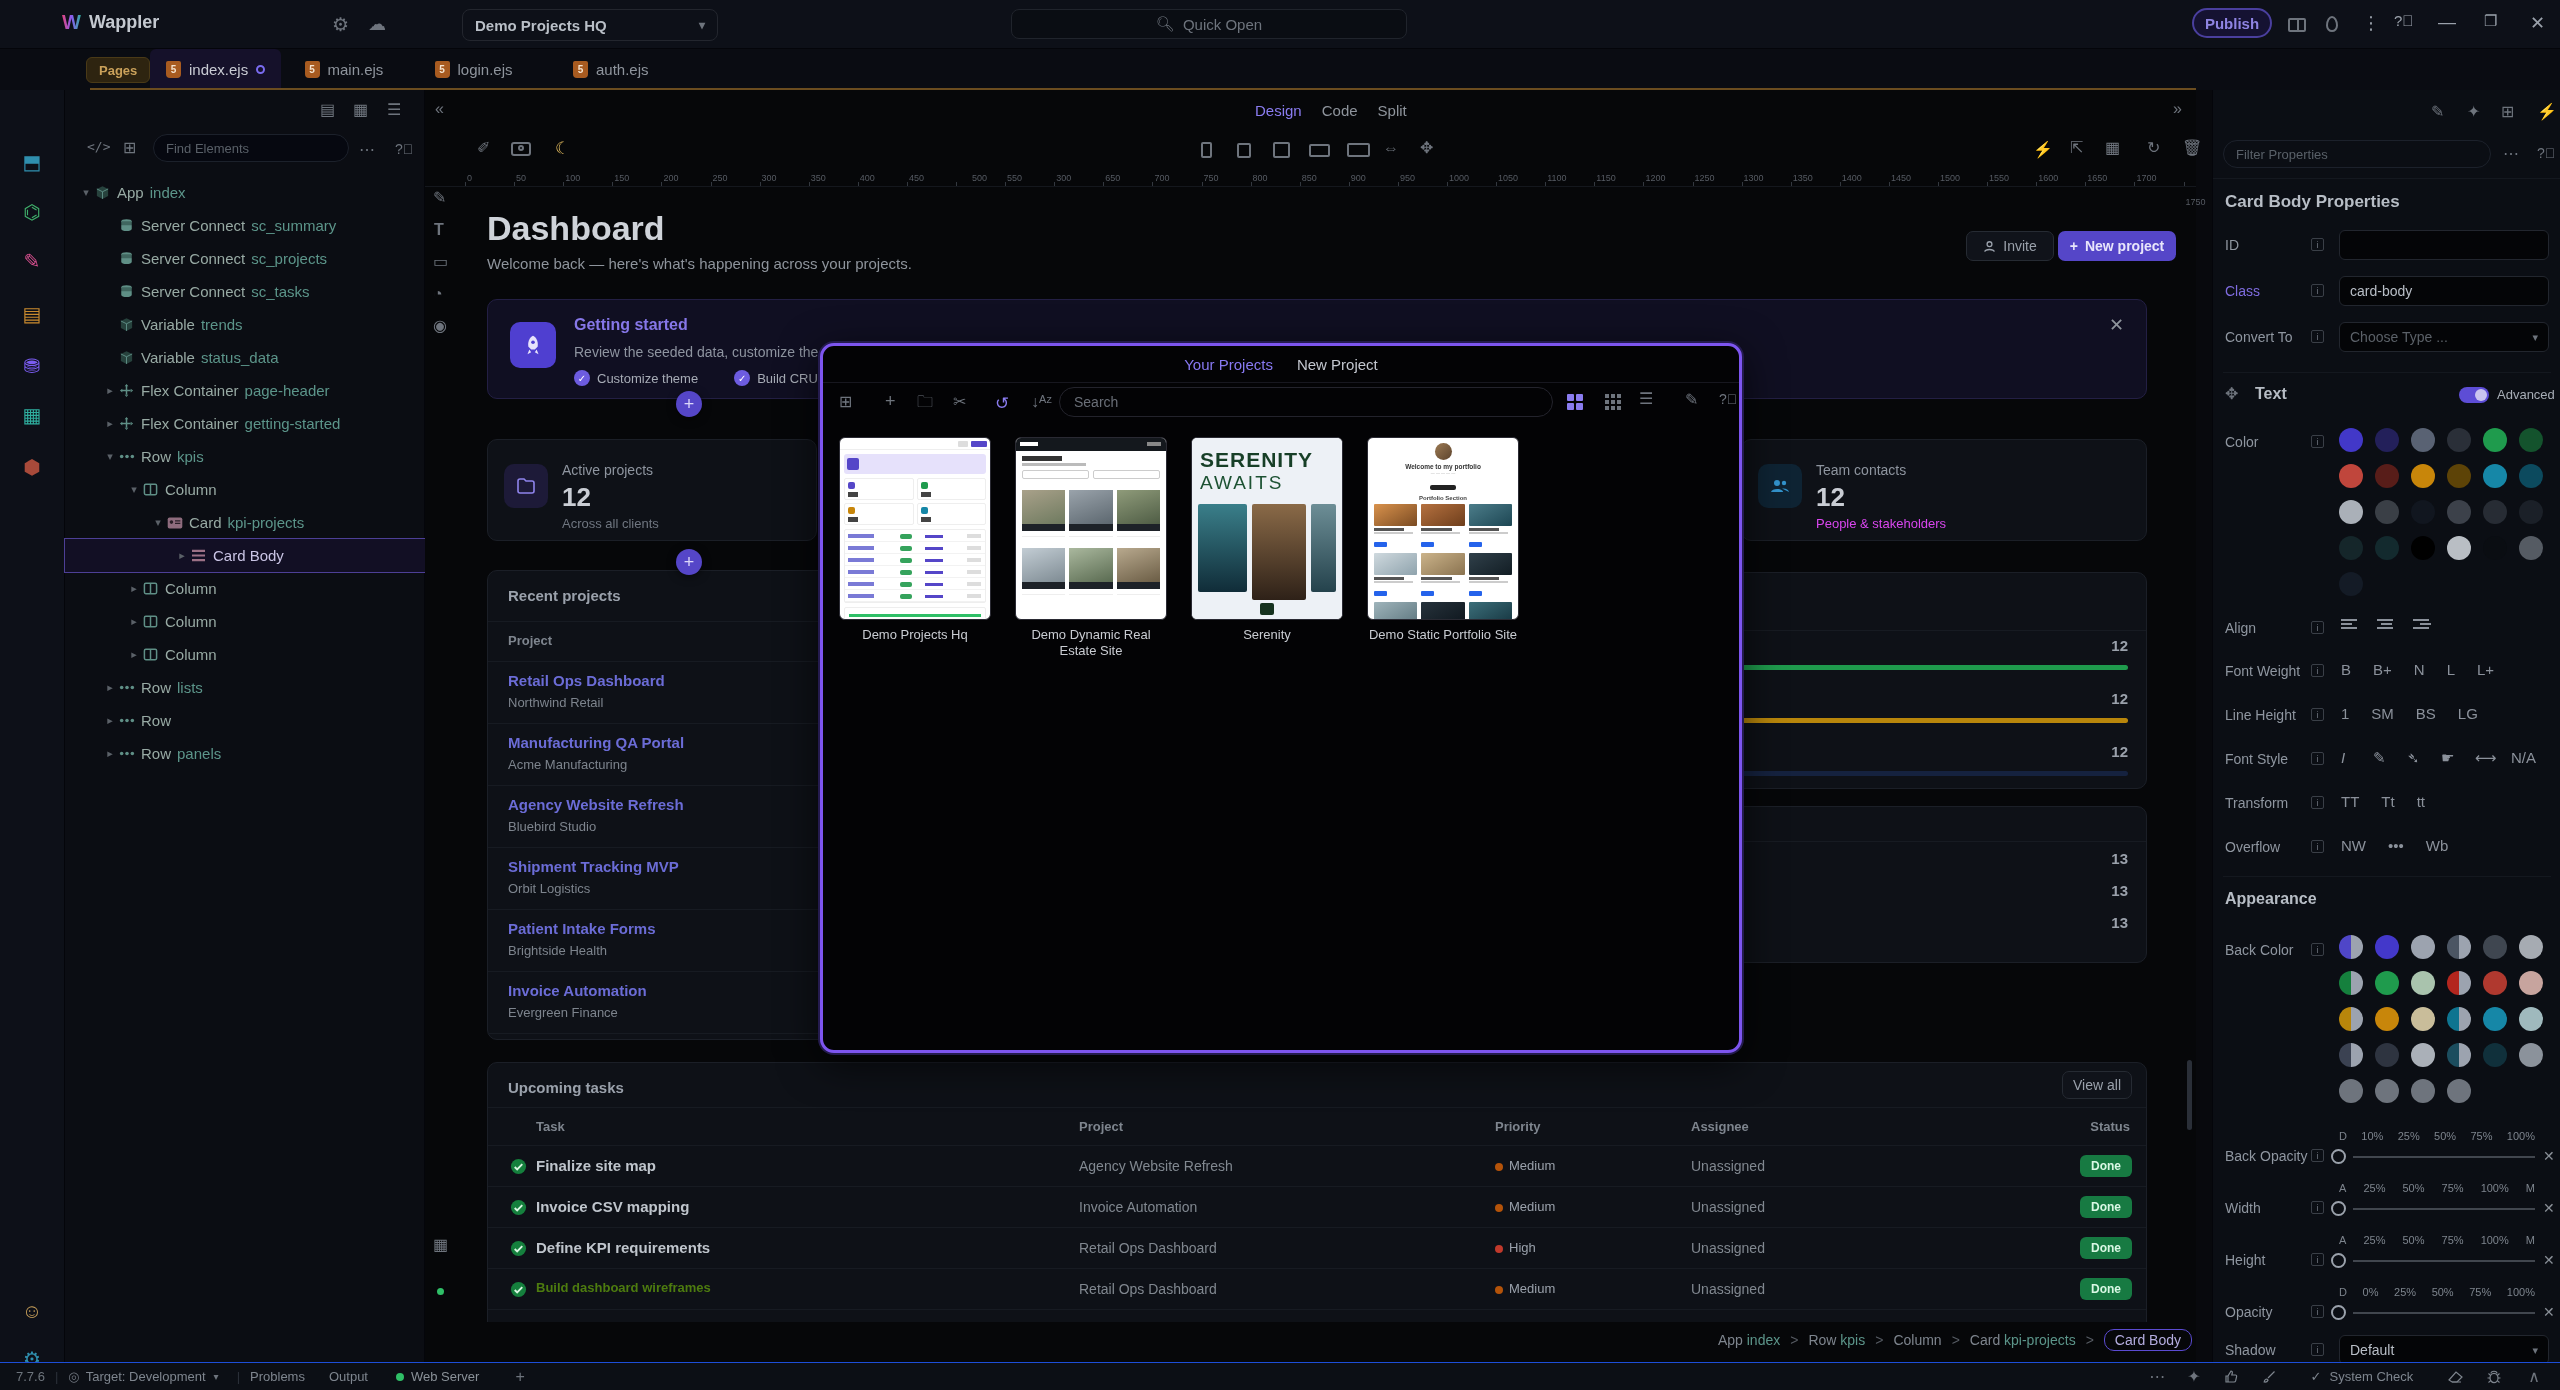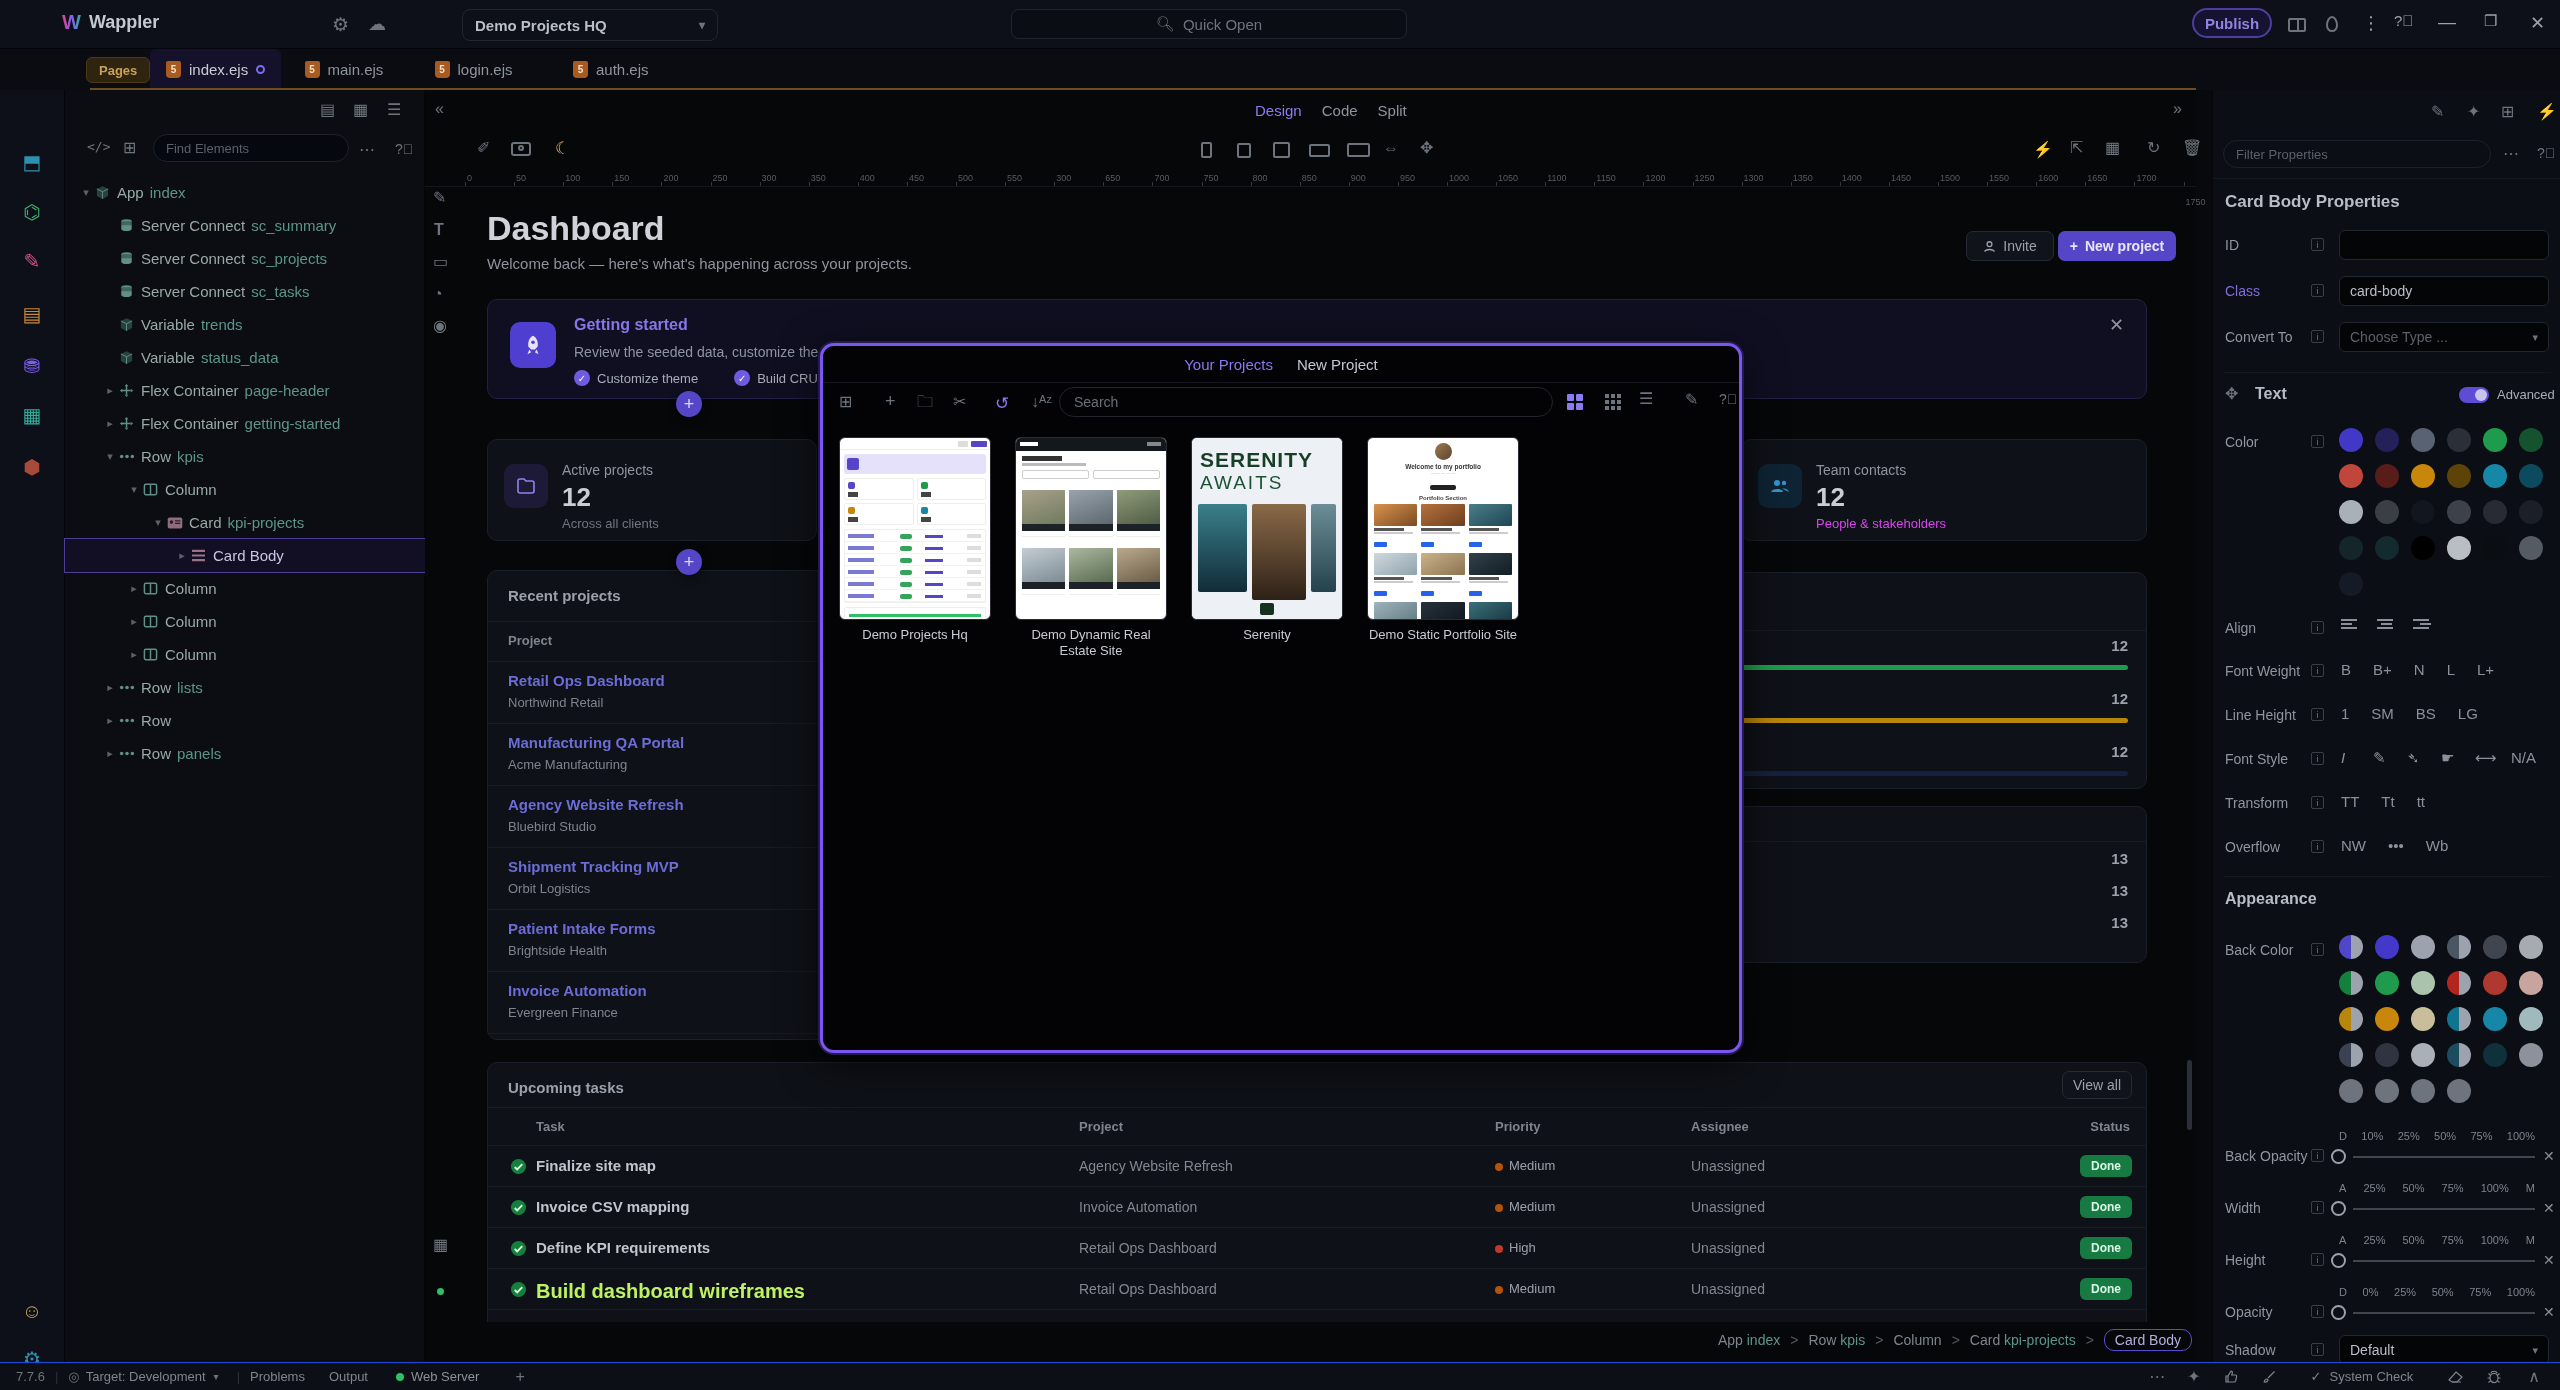--- a/index.html
+++ b/index.html
@@ -415,21 +415,21 @@
         <span style="left: 287.5px;">250</span>
         <i style="left: 285.5px;"></i>
         <span style="left: 336.6px;">300</span>
         <i style="left: 334.6px;"></i>
         <span style="left: 385.7px;">350</span>
         <i style="left: 383.7px;"></i>
         <span style="left: 434.8px;">400</span>
         <i style="left: 432.8px;"></i>
         <span style="left: 483.9px;">450</span>
         <i style="left: 481.9px;"></i>
-        <span style="left: 533px;">500</span>
+        <span style="left: 547px;">500</span>
         <i style="left: 531px;"></i>
         <span style="left: 582.1px;">550</span>
         <i style="left: 580.1px;"></i>
         <span style="left: 631.2px;">300</span>
         <i style="left: 629.2px;"></i>
         <span style="left: 680.3px;">650</span>
         <i style="left: 678.3px;"></i>
         <span style="left: 729.4px; text-align: right;">700</span>
         <i style="left: 727.4px;"></i>
         <span style="left: 778.5px;">750</span>
@@ -655,21 +655,21 @@
    <div style="position:absolute;left:591px;top:12px;font-size:14px;color:#818890;">Retail Ops Dashboard</div>
    <div style="position:absolute;left:1007px;top:12px;font-size:13px;color:#9aa1ab;"><span class="prio-dot" style="background:#c0392b"></span>High</div>
    <div style="position:absolute;left:1203px;top:12px;font-size:14px;color:#818890;">Unassigned</div>
    <div class="done-pill" style="top:9px;">Done</div>
             </div>
             <div style="position: relative; height: 41px; border-bottom: 1px solid rgb(23, 27, 34);">
    <svg width="17" height="17" viewBox="0 0 18 18" style="position:absolute;left:22px;top:12px;">
                 <circle cx="9" cy="9" r="8" fill="#15803d"></circle>
                 <path d="M5 9.5l2.6 2.6L13 6.5" stroke="#d7f5e1" stroke-width="2" fill="none"></path>
               </svg>
-   <div style="position:absolute;left:48px;top:11px;font-size:20px;font-weight:bold;color:#bef264;">Build dashboard wireframes</div>
+   <div style="position:absolute;left:48px;top:11px;font-size:13px;font-weight:bold;color:#4d7c0f;">Build dashboard wireframes</div>
    <div style="position:absolute;left:591px;top:12px;font-size:14px;color:#818890;">Retail Ops Dashboard</div>
    <div style="position:absolute;left:1007px;top:12px;font-size:13px;color:#9aa1ab;"><span class="prio-dot" style="background:#b45309"></span>Medium</div>
    <div style="position:absolute;left:1203px;top:12px;font-size:14px;color:#818890;">Unassigned</div>
    <div class="done-pill" style="top:9px;">Done</div>
             </div>
           </div>
       </div>
     </div>
 
     <div class="abs" style="left:0;top:1236px;width:1771px;height:28px;display:flex;align-items:center;justify-content:flex-end;padding-right:4px;gap:10px;" id="breadcrumb">

